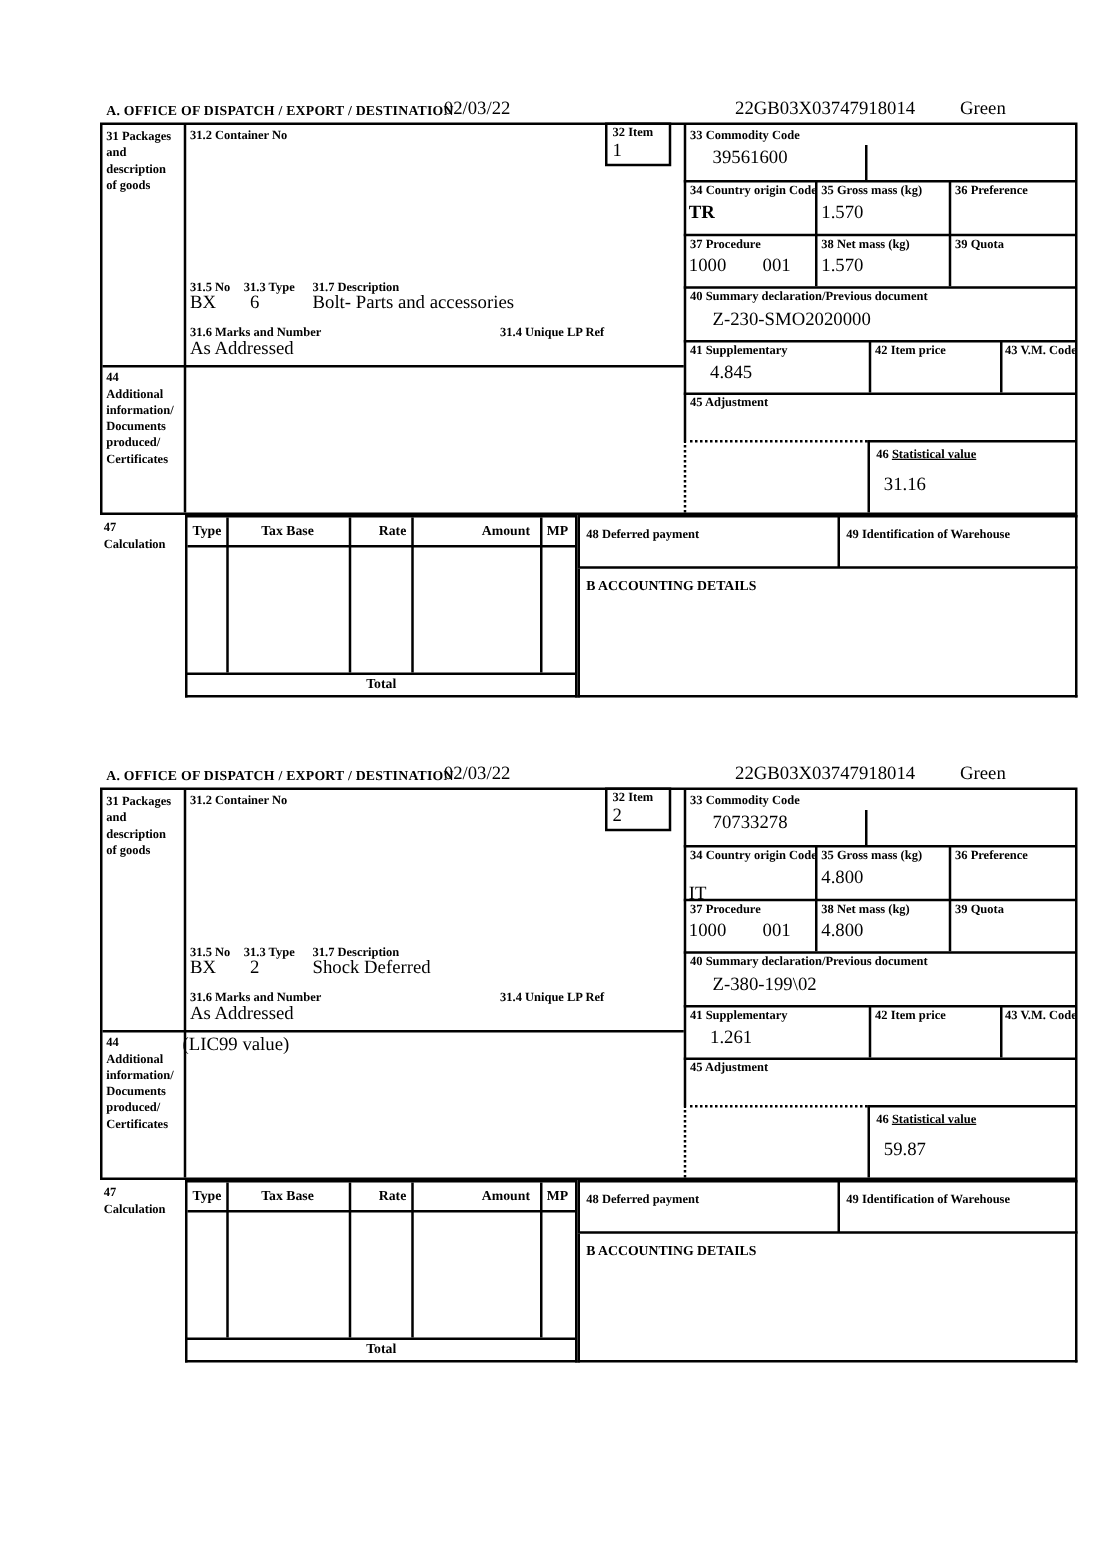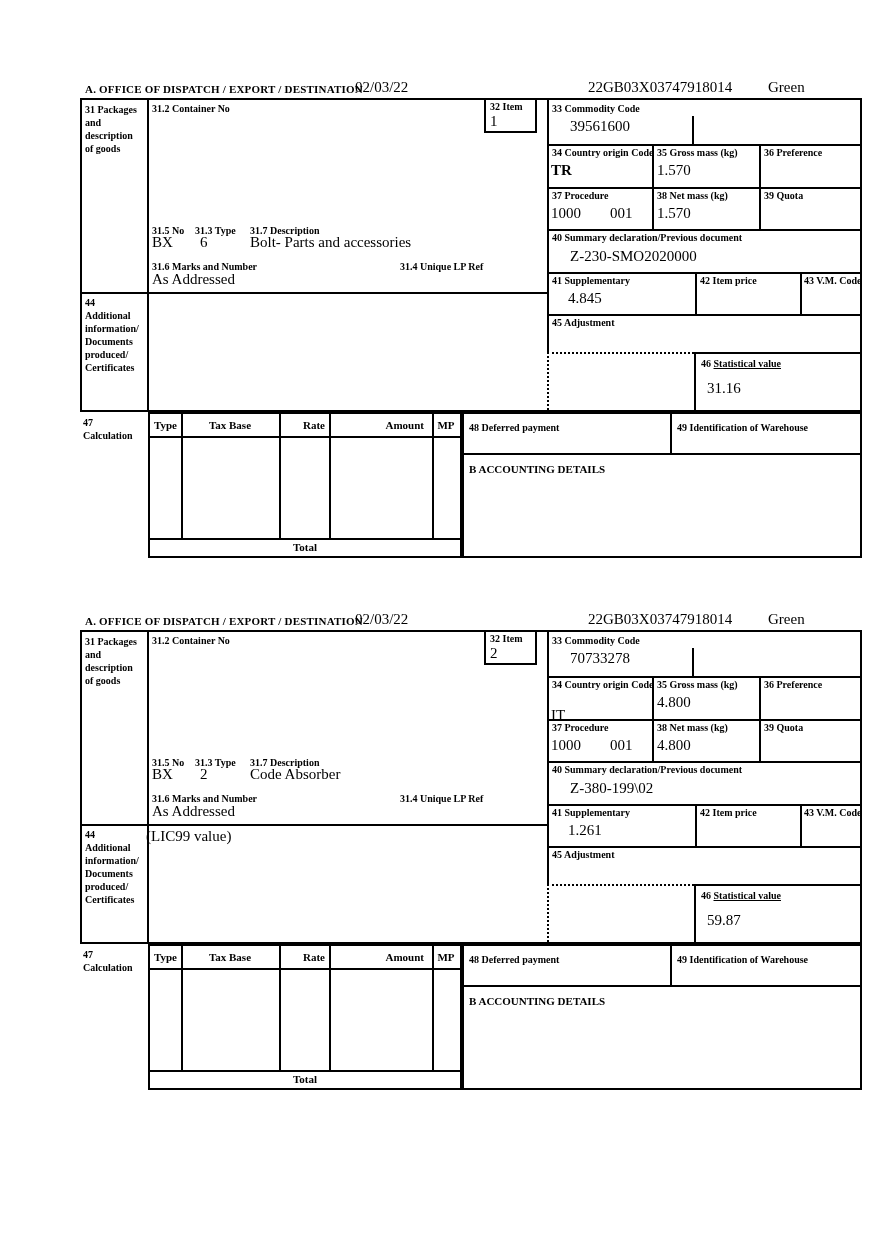--- a/index.html
+++ b/index.html
@@ -206,21 +206,21 @@
       <div class="box32 abs">
         <div class="lbl">32 Item</div>
         <div class="val">2</div>
       </div>
 
       <span class="lbl abs" style="left:70px; top:125px;">31.5 No</span>
       <span class="lbl abs" style="left:113px; top:125px;">31.3 Type</span>
       <span class="lbl abs" style="left:168px; top:125px;">31.7 Description</span>
       <span class="val abs" style="left:70px; top:134px;">BX</span>
       <span class="val abs" style="left:118px; top:134px;">2</span>
-      <span class="val abs" style="left:168px; top:134px;">Code Absorber</span>
+      <span class="val abs" style="left:168px; top:134px;">Shock Deferred</span>
 
       <span class="lbl abs" style="left:70px; top:161px;">31.6 Marks and Number</span>
       <span class="lbl abs" style="left:318px; top:161px;">31.4 Unique LP Ref</span>
       <span class="val abs" style="left:70px; top:171px;">As Addressed</span>
       <span class="val abs" style="left:330px; top:171px;"></span>
 
       <span class="val abs" style="left:64px; top:196px;">(LIC99 value)</span>
 
       <div class="vl" style="left:465px; top:0; height:252px;"></div>
       <div class="vl dot" style="left:465px; top:252px; bottom:0;"></div>

